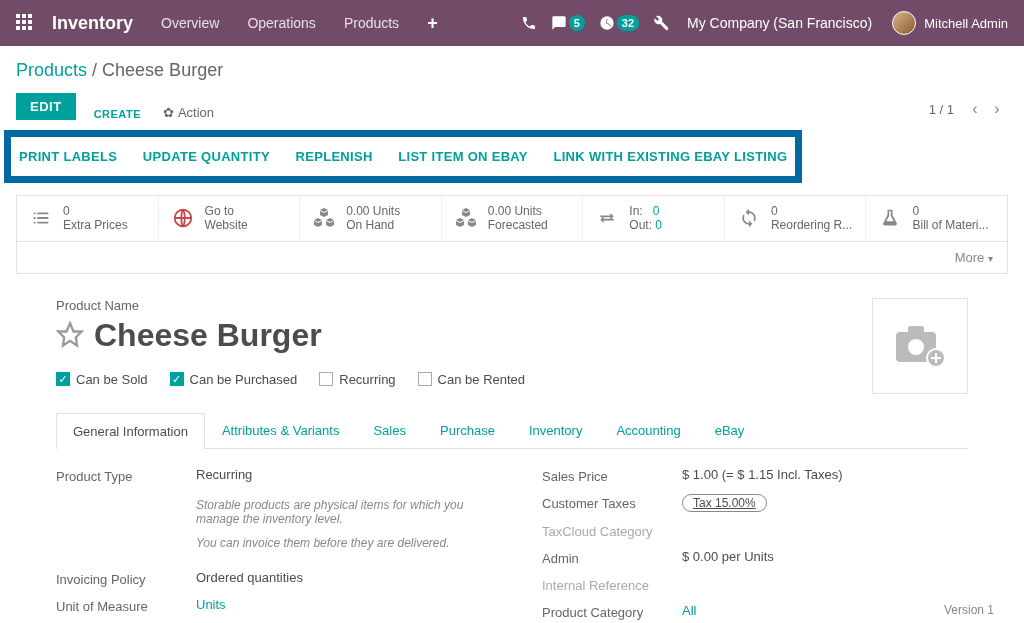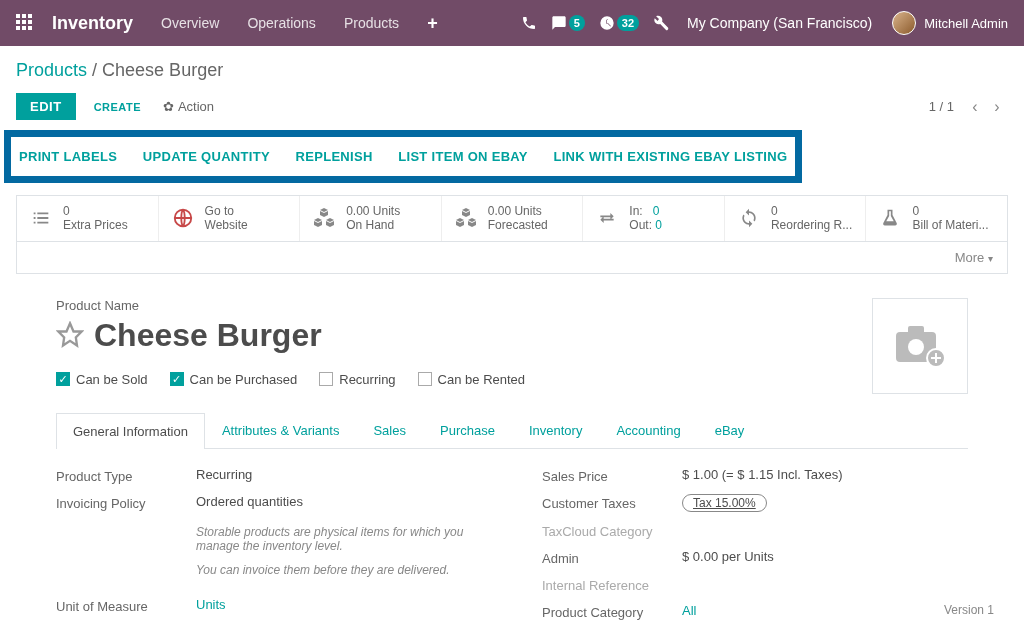--- a/index.html
+++ b/index.html
@@ -17,21 +17,21 @@
   .nav-icon svg { width: 16px; height: 16px; }
   .badge { background: #00A09D; color: #fff; font-size: 11px; font-weight: 700; padding: 0 5px; border-radius: 9px; line-height: 16px; margin-left: 2px; }
   .company { margin-left: 18px; font-size: 14px; }
   .user { margin-left: 20px; display: flex; align-items: center; cursor: pointer; justify-content: flex-end; }
   .avatar { width: 24px; height: 24px; border-radius: 50%; background: linear-gradient(135deg,#d9b38c,#8b5a2b); margin-right: 8px; border: 1px solid #fff; }
 
   
   .cp { padding: 14px 16px 10px; }
   .breadcrumb { font-size: 18px; color: #666; margin-bottom: 12px; }
   .breadcrumb a { color: #00A09D; text-decoration: none; }
-  .cp-row { display: flex; align-items: center; }
+  .cp-row { display: flex; align-items: flex-end; }
   .btn-edit { background: #00A09D; color: #fff; border: none; padding: 6px 14px; font-weight: 700; font-size: 13px; letter-spacing: 0.5px; cursor: pointer; }
   .btn-create { color: #00A09D; font-weight: 700; font-size: 11px; margin-left: 18px; cursor: pointer; letter-spacing: 0.5px; }
   .btn-action { color: #666; font-size: 13px; margin-left: 22px; cursor: pointer; display: flex; align-items: center; }
   .gear { margin-right: 4px; }
   .cp-spacer { flex: 1; }
   .pager { display: flex; align-items: center; color: #666; }
   .pager-text { margin-right: 10px; }
   .pager-btn { width: 22px; height: 22px; display: flex; align-items: center; justify-content: center; cursor: pointer; color: #888; font-size: 16px; }
 
   
@@ -300,31 +300,31 @@
       <div class="tab">eBay</div>
     </div>
 
     <div class="fields">
       <div class="col">
         <div class="frow">
             <div class="flabel">Product Type</div>
             <div class="fval">Recurring</div>
           </div>
         <div class="frow">
-            <div class="flabel">Invoicing Policy</div>
-            <div class="fval">Ordered quantities</div>
-          </div>
-        <div class="frow">
             <div class="flabel"></div>
             <div class="fval">
               <div class="help">Storable products are physical items for which you manage the inventory level.</div>
               <div class="help">You can invoice them before they are delivered.</div>
             </div>
           </div>
         <div class="frow">
+            <div class="flabel">Invoicing Policy</div>
+            <div class="fval">Ordered quantities</div>
+          </div>
+        <div class="frow">
             <div class="flabel">Unit of Measure</div>
             <div class="fval"><span class="link">Units</span></div>
           </div>
       </div>
       <div class="col">
         <div class="frow">
             <div class="flabel">Sales Price</div>
             <div class="fval">$ 1.00  (= $ 1.15 Incl. Taxes)</div>
           </div>
         <div class="frow">

